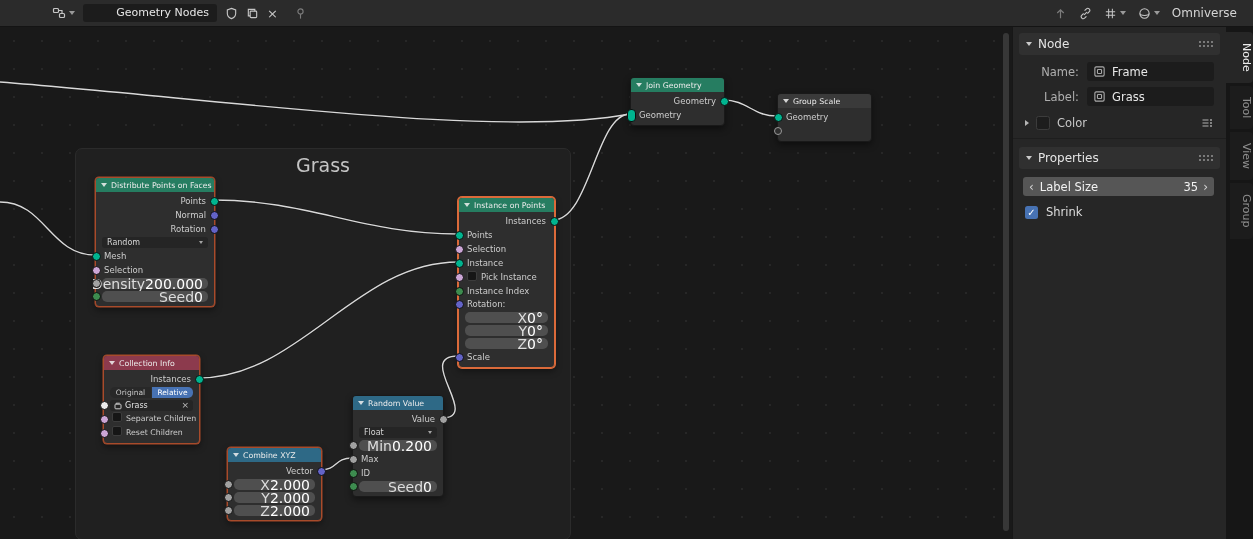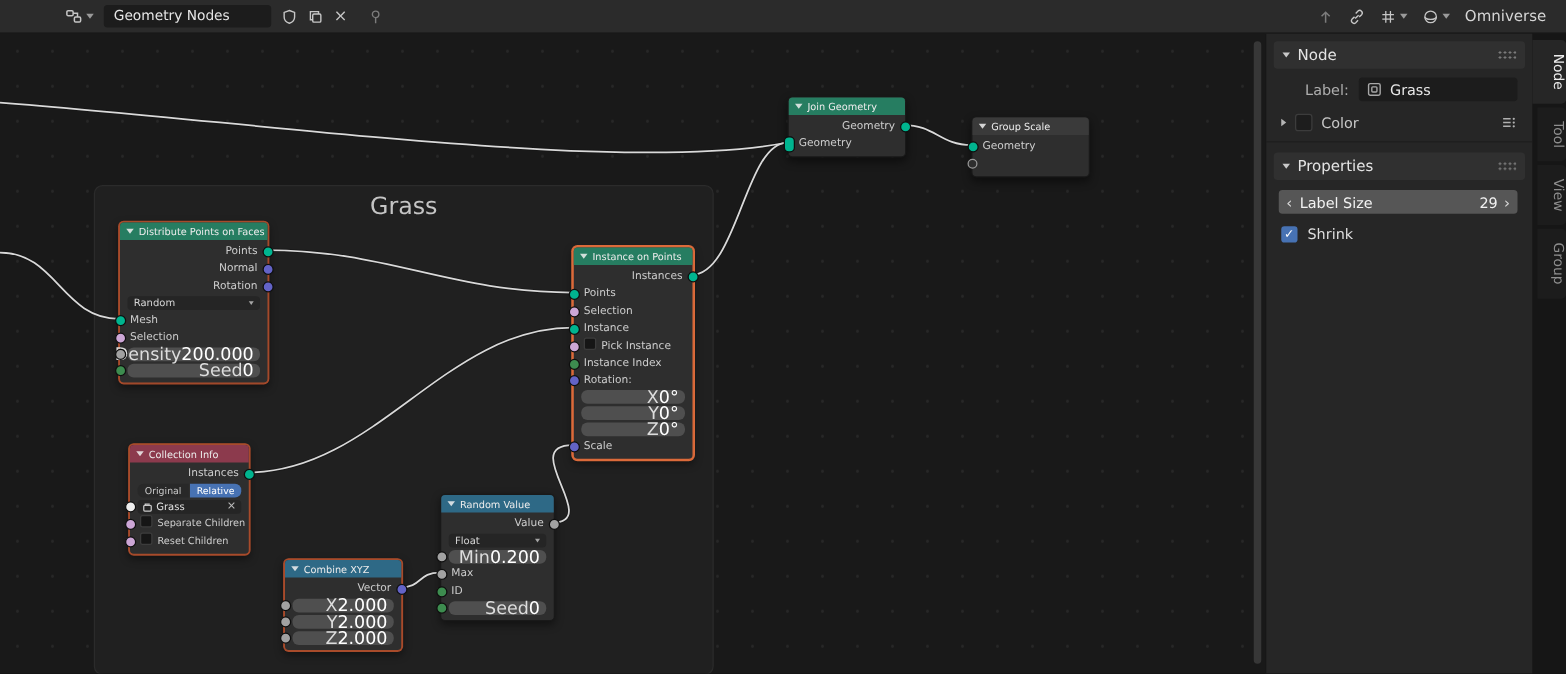--- a/index.html
+++ b/index.html
@@ -2,21 +2,21 @@
 <html><head>
 <meta charset="utf-8">
 <style>
   html,body{margin:0;padding:0;background:#0e0e0e;}
   .stage{position:relative;width:1253px;height:539px;overflow:hidden;background:#191919;
          font-family:"DejaVu Sans",sans-serif;color:#ccc;}
 
   
   .topbar{position:absolute;left:0;top:0;width:100%;height:27px;background:#2b2b2b;
           border-bottom:1px solid #141414;display:flex;align-items:center;box-sizing:border-box;}
-  .tb-left{display:flex;align-items:center;gap:8px;padding-left:52px;}
+  .tb-left{display:flex;align-items:center;gap:8px;padding-left:52px;text-align:right;}
   .tb-right{margin-left:auto;display:flex;align-items:center;gap:12px;padding-right:16px;}
   .tb-btn{display:flex;align-items:center;gap:3px;color:#c6c6c6;cursor:default;}
   .tb-btn.dim{color:#7c7c7c;}
   .namefield{width:118px;height:18px;background:#1c1c1c;border-radius:3px;color:#e6e6e6;
              font-size:11px;line-height:18px;padding:0 8px;}
   .xglyph{font-size:13px;line-height:13px;color:#c6c6c6;}
   .ddtri{width:0;height:0;border-left:3px solid transparent;border-right:3px solid transparent;
          border-top:4px solid #9a9a9a;}
   .applabel{font-size:12px;color:#d5d5d5;}
 
@@ -461,20 +461,30 @@
 
   <div class="sidebar">
 
     <div>
       <div class="panelhead">
         <span class="tri-p"></span>
         <span>Node</span>
         <span class="grip"></span>
       </div>
       <div class="prow">
+        <span class="plabel">Name:</span>
+        <div class="pfield">
+          <svg class="ic" width="13" height="13" viewBox="0 0 14 14" fill="none" stroke="#a8a8a8" stroke-width="1.2">
+            <rect x="2" y="2" width="10" height="10" rx="1.5"></rect>
+              <rect x="4.8" y="4.8" width="4.4" height="4.4" rx="0.8"></rect>
+          </svg>
+          <span>Frame</span>
+        </div>
+      </div>
+      <div class="prow">
         <span class="plabel">Label:</span>
         <div class="pfield">
           <svg class="ic" width="13" height="13" viewBox="0 0 14 14" fill="none" stroke="#a8a8a8" stroke-width="1.2">
             <rect x="2" y="2" width="10" height="10" rx="1.5"></rect>
               <rect x="4.8" y="4.8" width="4.4" height="4.4" rx="0.8"></rect>
           </svg>
           <span>Grass</span>
         </div>
       </div>
       <div class="colorrow">
@@ -495,21 +505,21 @@
 
     <div>
       <div class="panelhead">
         <span class="tri-p"></span>
         <span>Properties</span>
         <span class="grip"></span>
       </div>
       <div class="slider">
         <span class="arr">‹</span>
         <span style="flex:1;padding-left:6px;">Label Size</span>
-        <span>29</span>
+        <span>35</span>
         <span class="arr" style="padding-left:5px;">›</span>
       </div>
       <div class="chkrow">
         <span class="bigchk">✓</span>
         <span>Shrink</span>
       </div>
     </div>
 
   </div>
 

